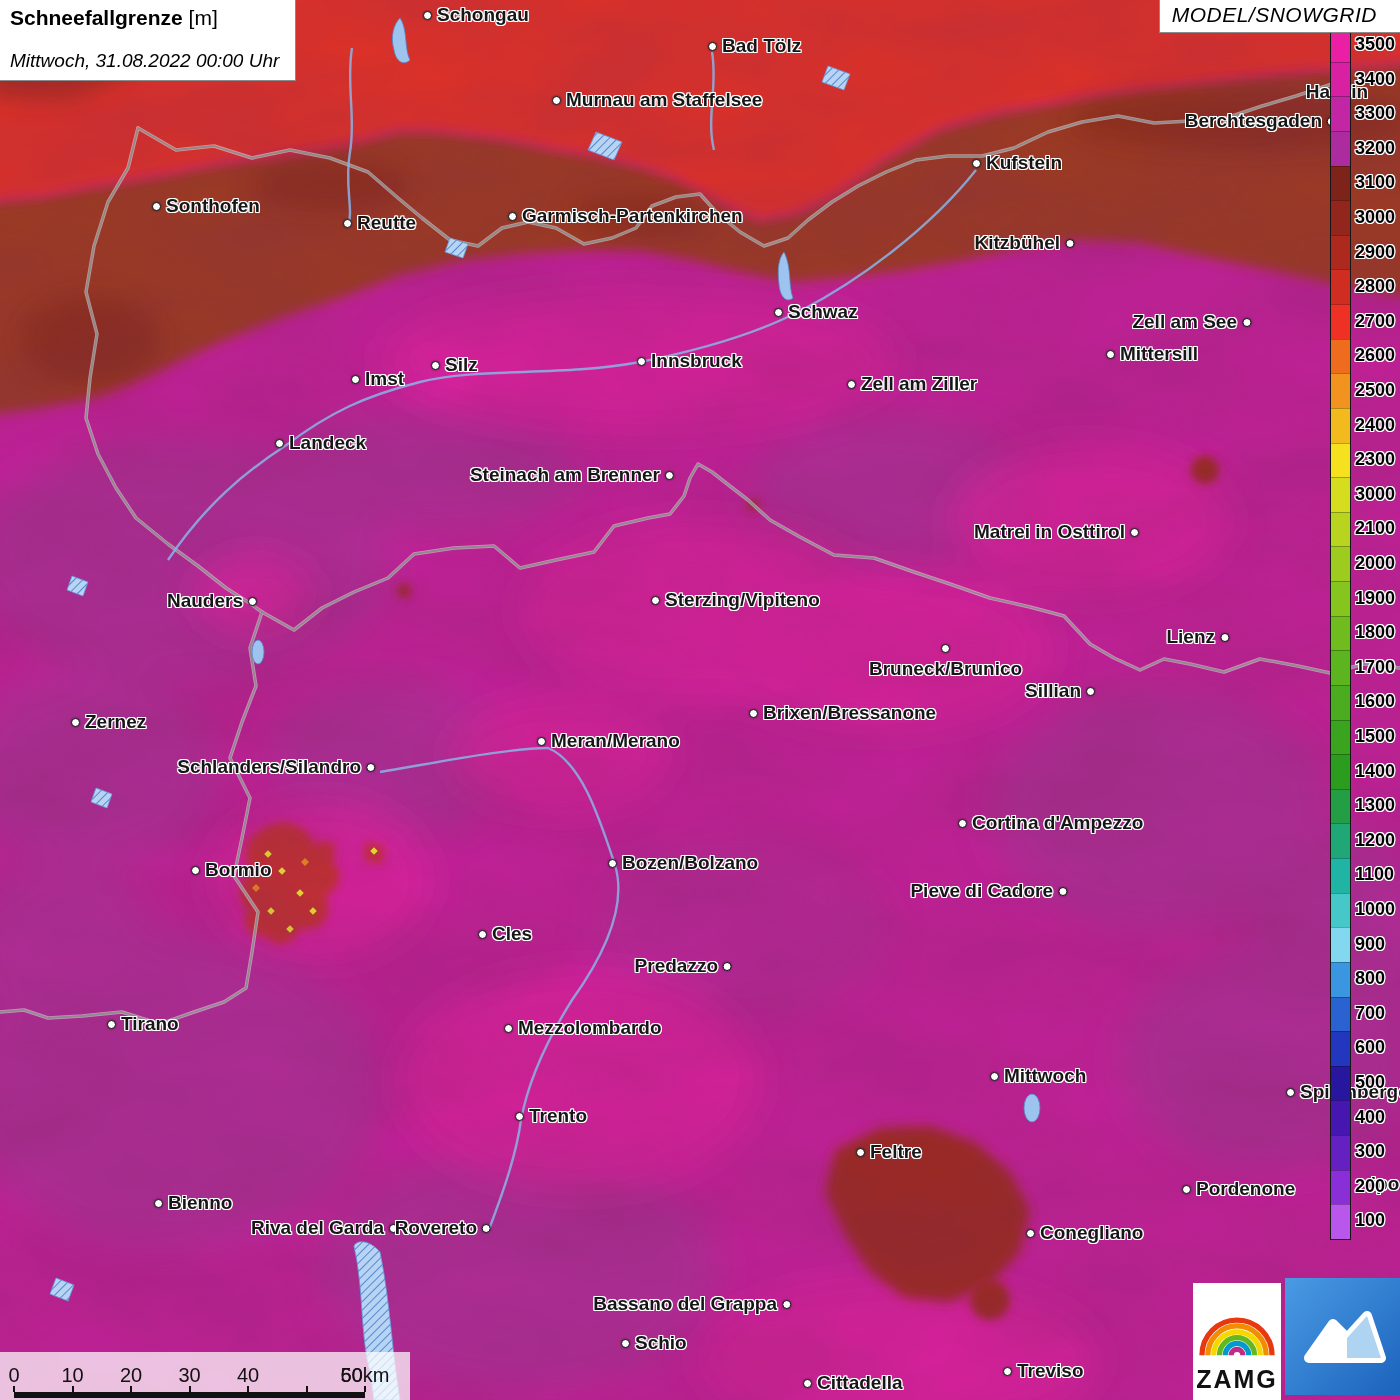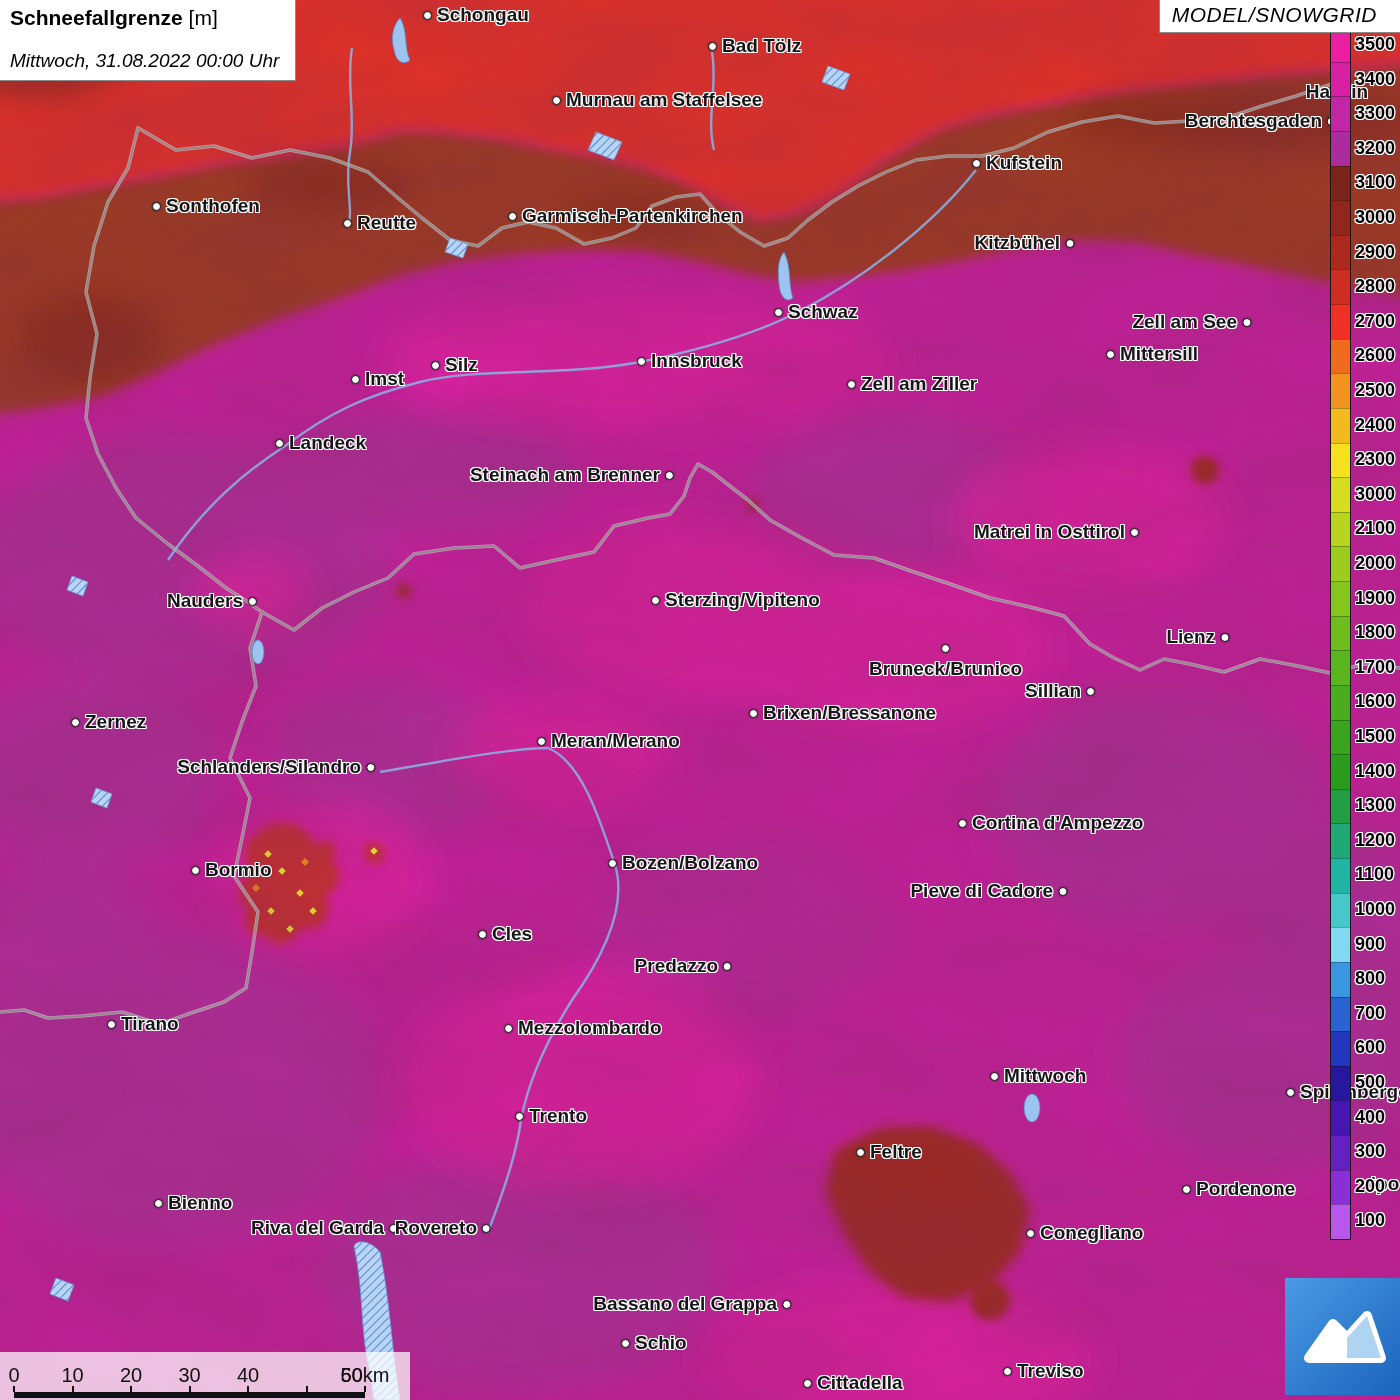--- a/index.html
+++ b/index.html
@@ -507,20 +507,33 @@
         <div class="tick-label" style="left: 248px;">40</div>
         <div class="tick-mark" style="left: 248px;"></div>
         <div class="tick-label" style="left: 306.5px; margin-left: 45px;">50</div>
         <div class="tick-mark" style="left: 306.5px;"></div>
         <div class="tick-label" style="left: 365px;">60km</div>
         <div class="tick-mark" style="left: 365px;"></div>
       </div>
     <div class="scale-line"></div>
   </div>
 
+  <div class="zamg-logo">
+    <svg width="80" height="74" viewBox="0 0 82 74">
+      <g fill="none" stroke-width="5.4">
+        <path d="M5,68 A36,36 0 0 1 77,68" stroke="#e8380f"></path>
+        <path d="M11,68 A30,30 0 0 1 71,68" stroke="#f28c00"></path>
+        <path d="M17,68 A24,24 0 0 1 65,68" stroke="#f5d800"></path>
+        <path d="M23,68 A18,18 0 0 1 59,68" stroke="#62b81e"></path>
+        <path d="M29,68 A12,12 0 0 1 53,68" stroke="#009ad0"></path>
+        <path d="M35,68 A6,6 0 0 1 47,68" stroke="#c22a86"></path>
+      </g>
+    </svg>
+    <div class="zamg-text">ZAMG</div>
+  </div>
 
   <div class="blue-logo">
     <svg width="115" height="117" viewBox="0 0 115 117">
       <rect x="0" y="0" width="115" height="117" fill="url(#bluelogo)"></rect>
       <path d="M24,80 L48,46 L62,60 L82,38 L96,80 Z" fill="#ffffff" stroke="#ffffff" stroke-width="10" stroke-linejoin="round"></path>
       <path d="M62,60 L82,38 L96,80 L62,80 Z" fill="#aed4f2"></path>
     </svg>
   </div>
 
 </div>

